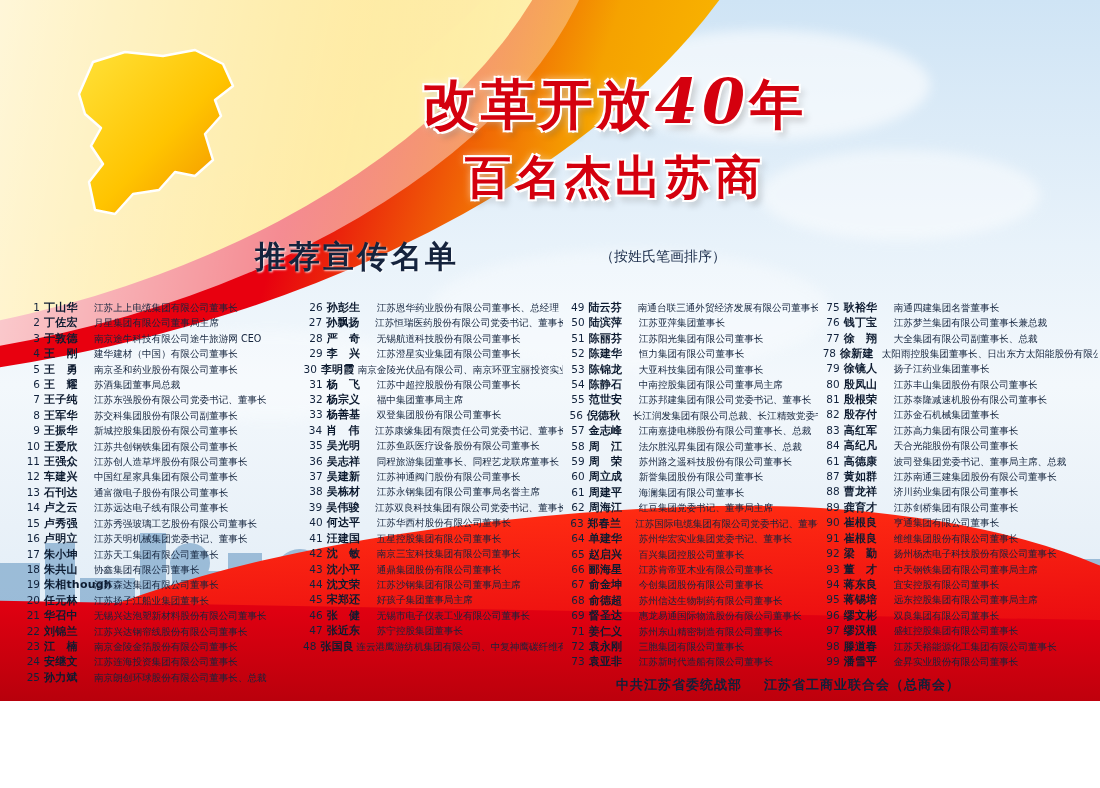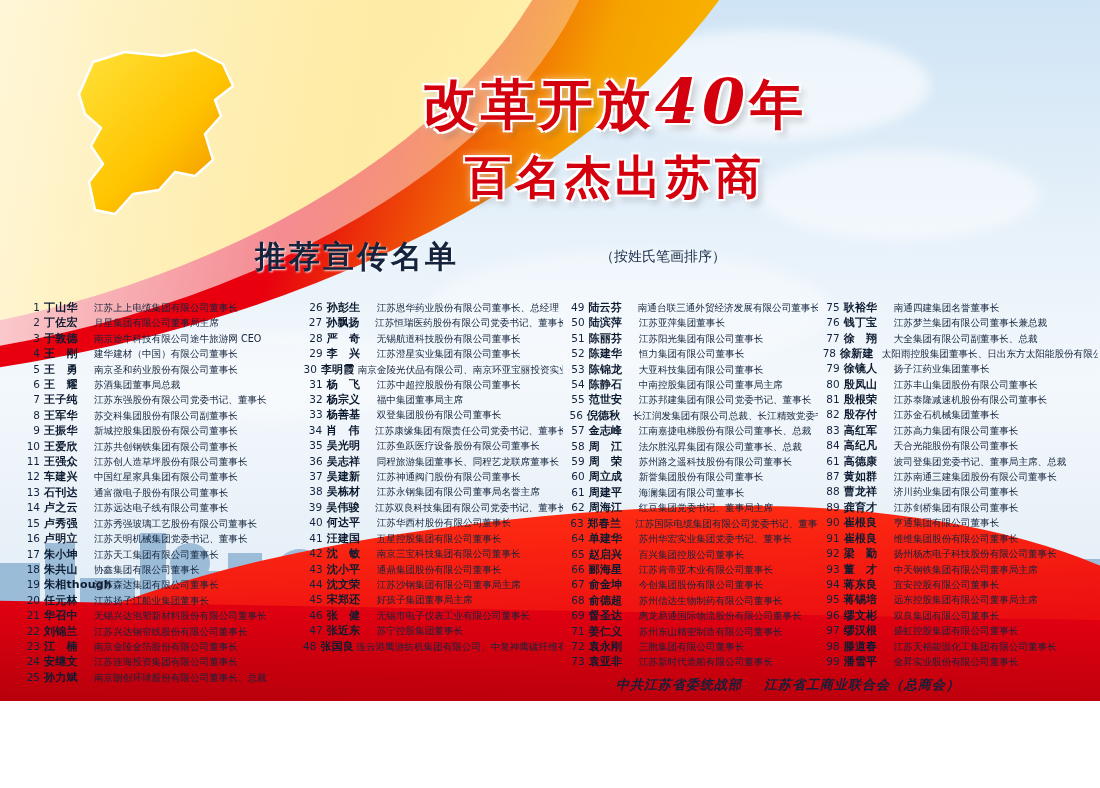--- a/index.html
+++ b/index.html
@@ -108,21 +108,21 @@
     overflow:hidden;text-overflow:clip;
   }
   .row.tall{line-height:14px;}
 
   
   .footer{
     position:absolute;right:118px;top:676px;text-align:left;
     font-family:"DejaVu Sans",sans-serif;color:#10203a;
   }
   .f-org{font-size:13px;font-weight:bold;letter-spacing:1px;}
-  .f-org span{margin-right:22px;font-style:italic;}
+  .f-org span{margin-right:22px;}
   .f-date{font-size:12px;margin-top:5px;text-align:center;padding-right:40px;}
 </style>
 </head>
 <body>
 
 <div class="poster">
 
   <div class="cloud c1"></div>
   <div class="cloud c2"></div>
   <div class="cloud c3"></div>

